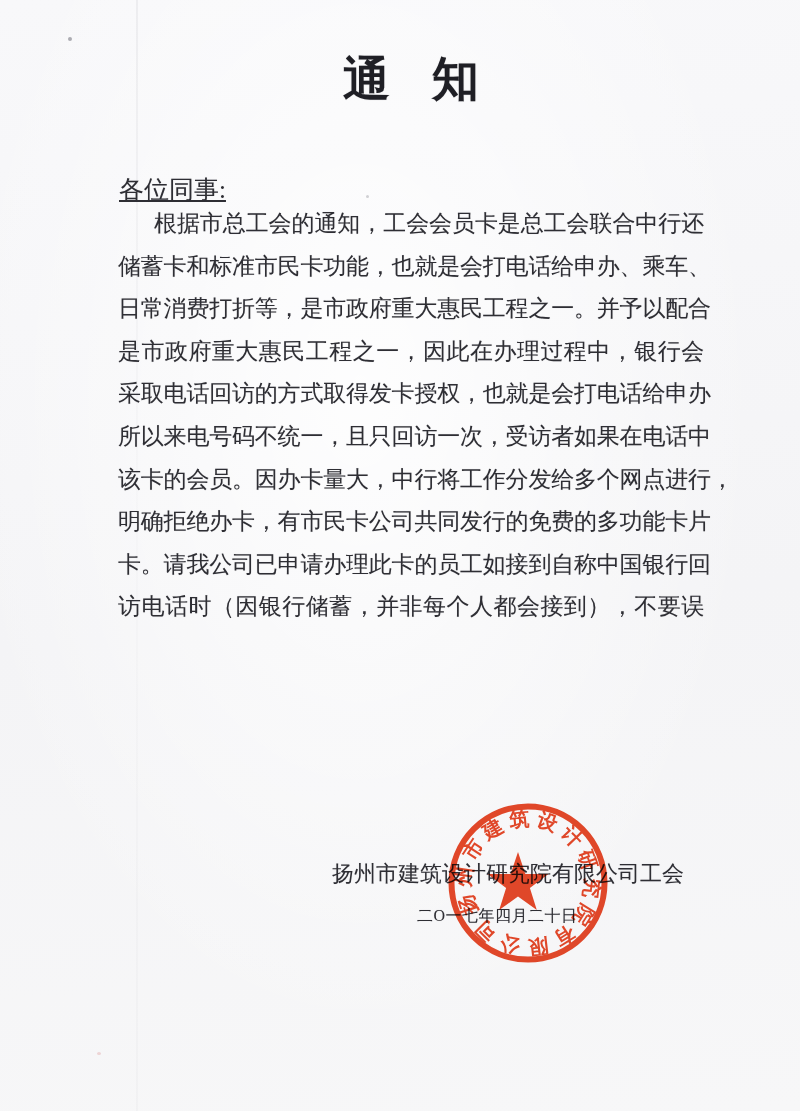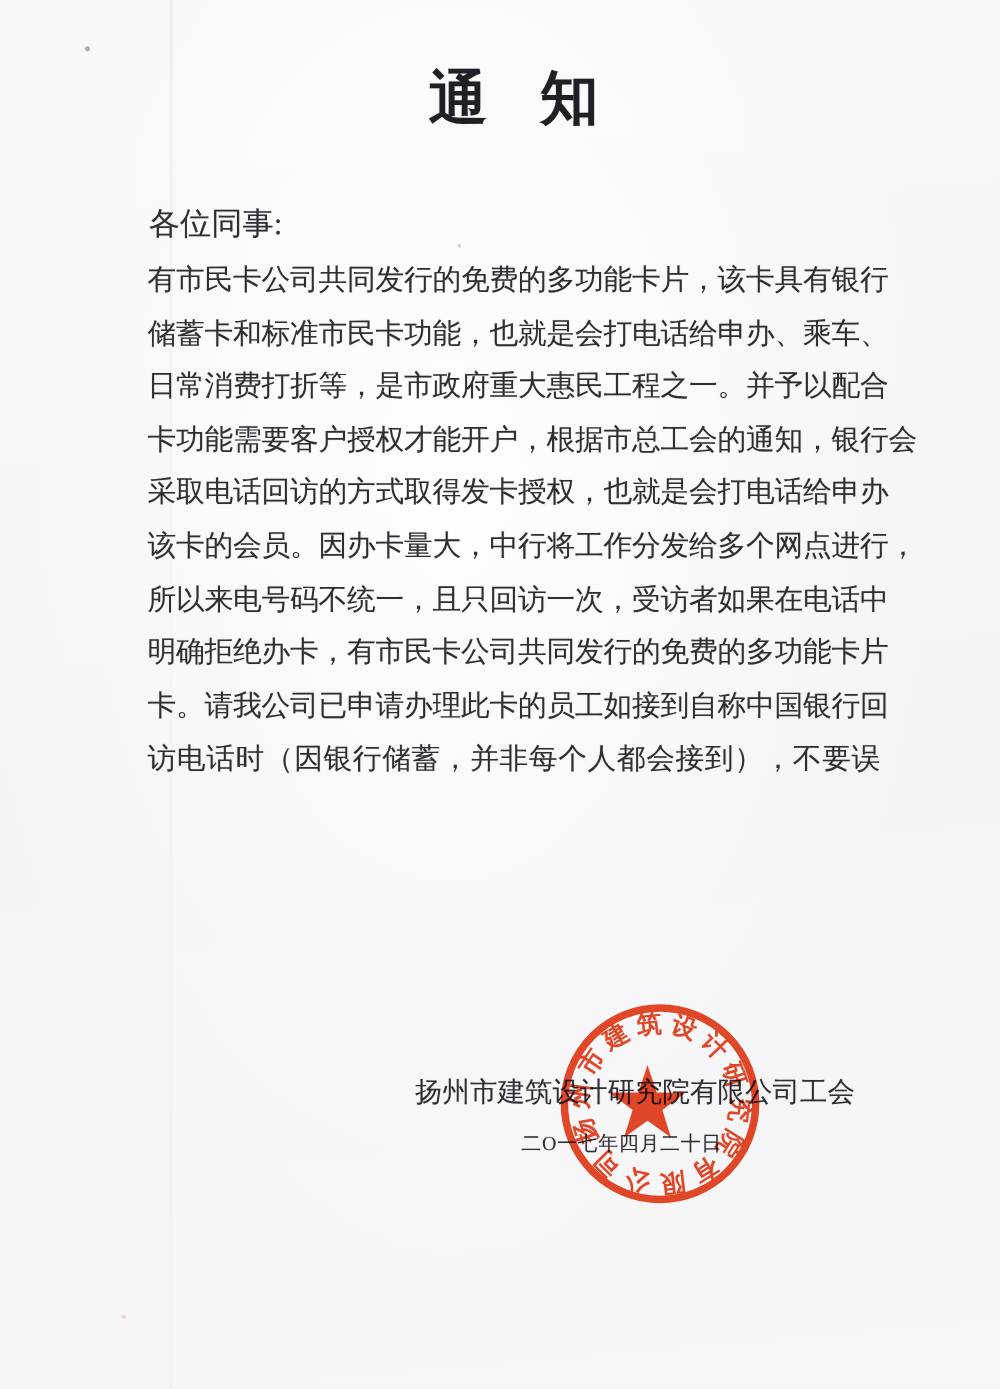--- a/index.html
+++ b/index.html
@@ -35,23 +35,24 @@
 
   .doc-title{
     position:absolute;left:343px;top:56px;
     display:flex;gap:42px;
     font-size:47px;line-height:1;
     font-weight:700;
     color:#1f1f25;
     text-shadow:0 0 1px rgba(31,31,37,.25);
   }
   .salutation{
-    position:absolute;left:119px;top:167px;
+    position:absolute;left:119px;top:177px;
     font-size:25px;line-height:25px;
     text-shadow:0 0 1px rgba(46,46,52,.2);
+    text-decoration:underline;
   }
   .body-block{
     position:absolute;left:118px;top:203px;width:586px;
   }
   .body-line{
     font-size:23px;
     line-height:42.6px;
     letter-spacing:-0.2px;
     text-align:justify;
     text-align-last:justify;
@@ -96,27 +97,27 @@
   <div class="speck speck-3"></div>
 
   <div class="doc-title">
     <span>通</span>
     <span>知</span>
   </div>
 
   <div class="salutation">各位同事:</div>
 
   <div class="body-block">
-      <div class="body-line">有市民卡公司共同发行的免费的多功能卡片，该卡具有银行</div>
+      <div class="body-line indent">根据市总工会的通知，工会会员卡是总工会联合中行还</div>
       <div class="body-line">储蓄卡和标准市民卡功能，也就是会打电话给申办、乘车、</div>
       <div class="body-line">日常消费打折等，是市政府重大惠民工程之一。并予以配合</div>
-      <div class="body-line">卡功能需要客户授权才能开户，根据市总工会的通知，银行会</div>
+      <div class="body-line">是市政府重大惠民工程之一，因此在办理过程中，银行会</div>
       <div class="body-line">采取电话回访的方式取得发卡授权，也就是会打电话给申办</div>
+      <div class="body-line">所以来电号码不统一，且只回访一次，受访者如果在电话中</div>
       <div class="body-line">该卡的会员。因办卡量大，中行将工作分发给多个网点进行，</div>
-      <div class="body-line">所以来电号码不统一，且只回访一次，受访者如果在电话中</div>
       <div class="body-line">明确拒绝办卡，有市民卡公司共同发行的免费的多功能卡片</div>
       <div class="body-line">卡。请我公司已申请办理此卡的员工如接到自称中国银行回</div>
       <div class="body-line">访电话时（因银行储蓄，并非每个人都会接到），不要误</div>
     </div>
 
   <div class="signature">扬州市建筑设计研究院有限公司工会</div>
   <div class="date">二O一七年四月二十日</div>
 
   <svg class="seal" viewBox="0 0 164 164" aria-hidden="true">
     <circle cx="82" cy="82" r="76.5" fill="none" stroke="var(--seal)" stroke-width="6"></circle>

